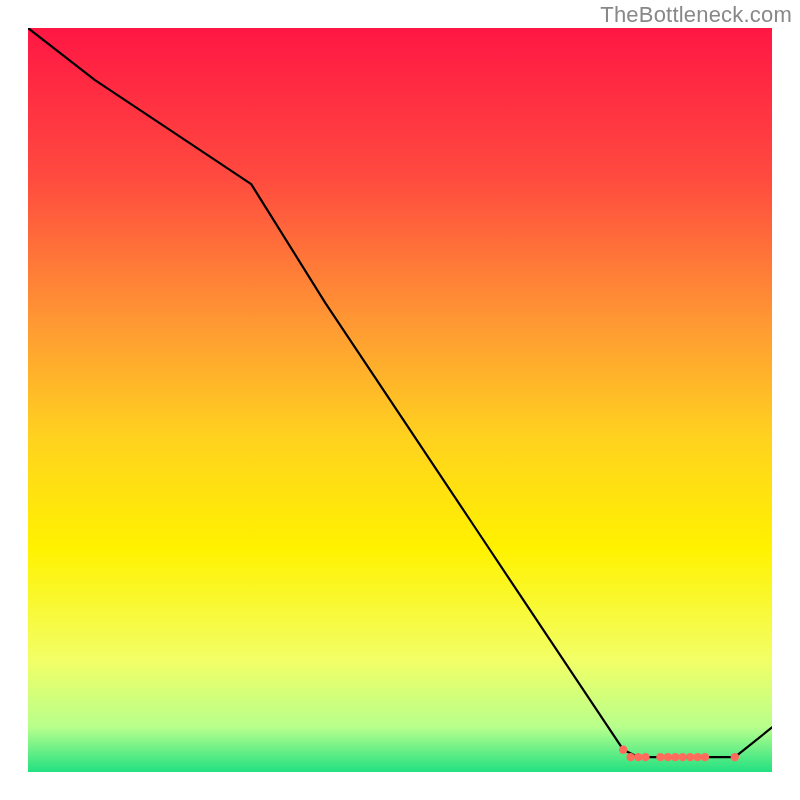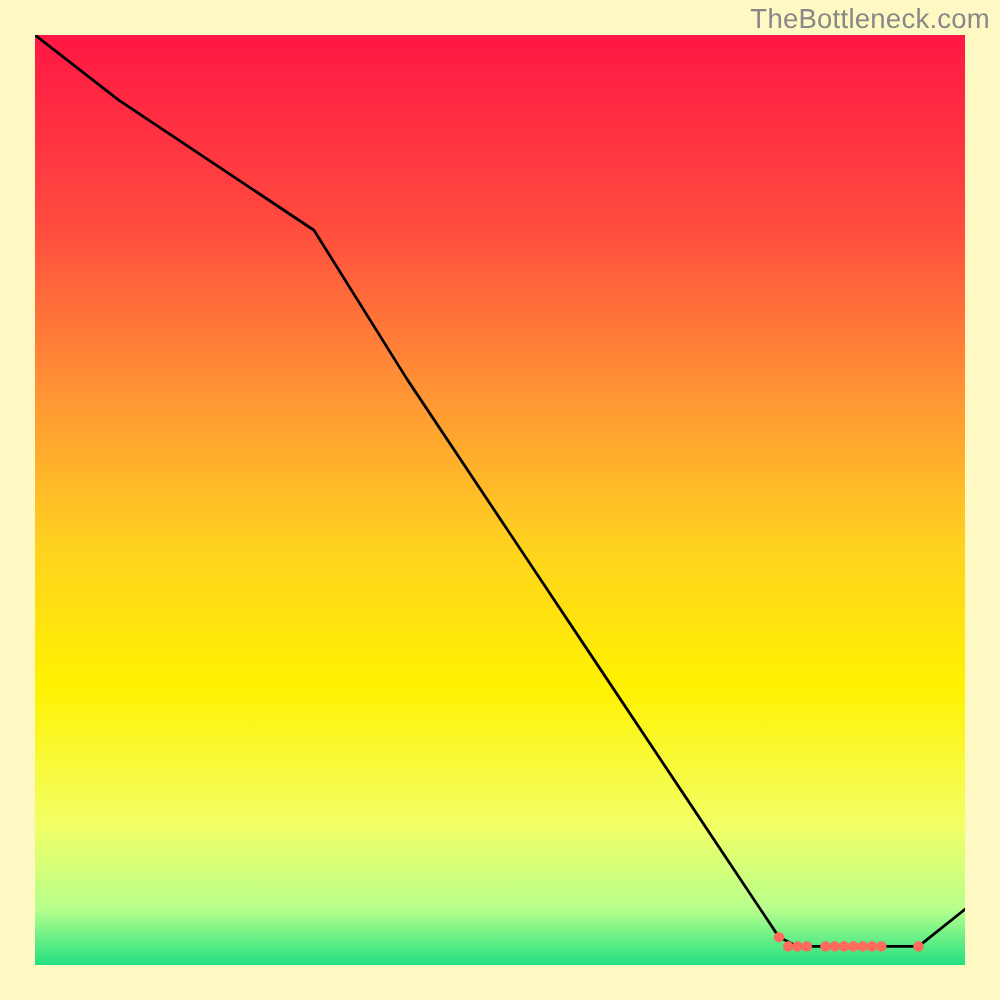--- a/index.html
+++ b/index.html
@@ -7,21 +7,21 @@
     padding: 0;
     width: 800px;
     height: 800px;
     background: #000;
     overflow: hidden;
   }
   .wrap {
     position: relative;
     width: 800px;
     height: 800px;
-    background: #fef9c3;
+    background: #ffffff;
     text-align: center;
   }
   .watermark {
     position: absolute;
     top: 2px;
     right: 8px;
     color: #888;
     font-family: Arial, Helvetica, sans-serif;
     font-size: 22px;
     font-weight: 400;

